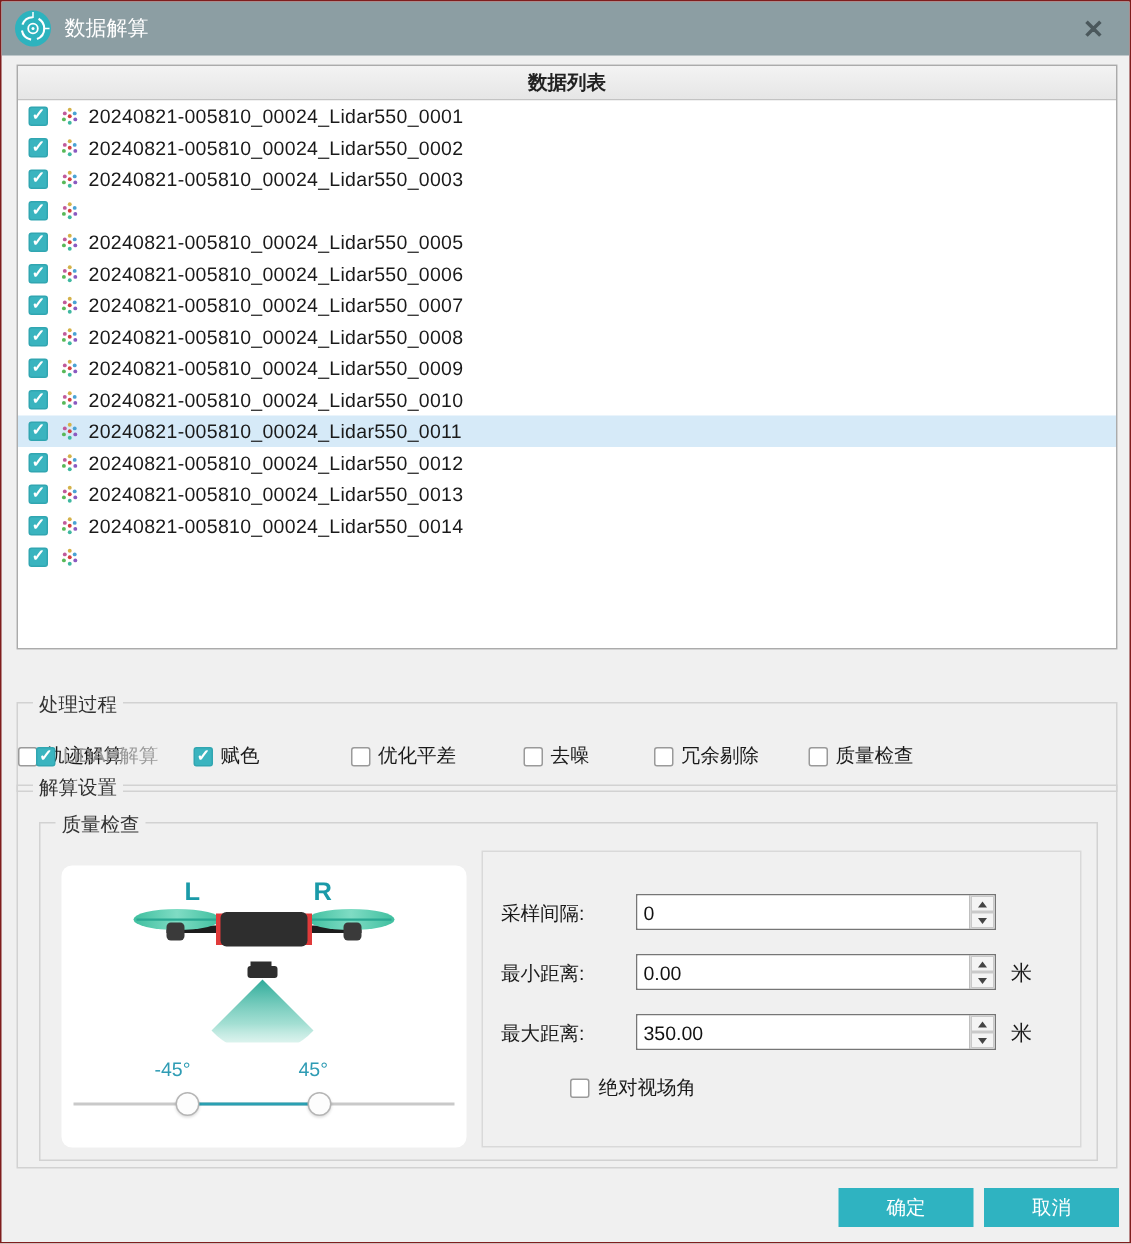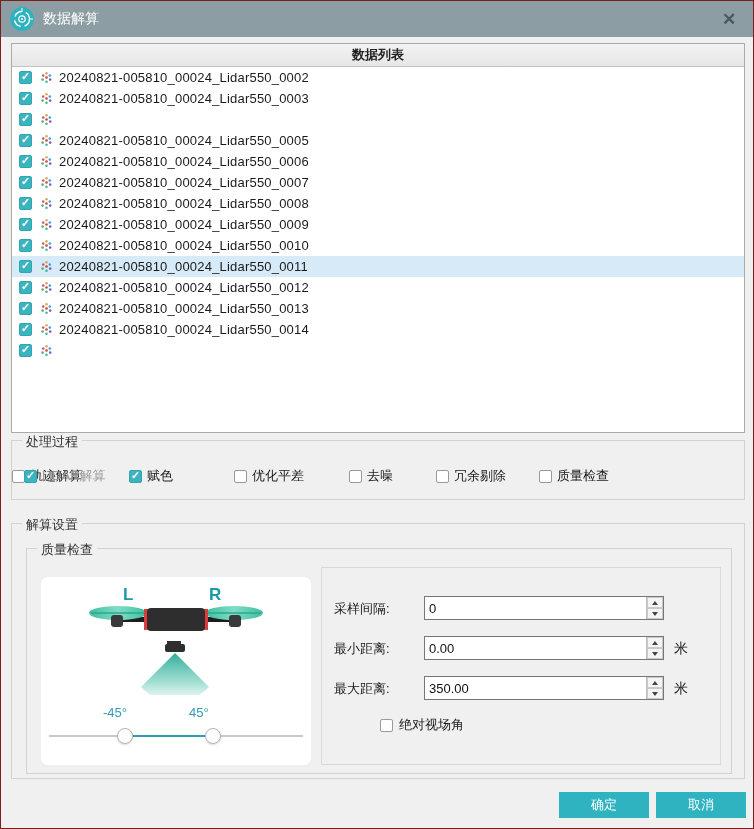--- a/index.html
+++ b/index.html
@@ -59,21 +59,21 @@
 
   
   .groupbox {
     position:absolute; border:1px solid #d2d2d2; background:transparent;
   }
   .groupbox > .group-label {
     position:absolute; top:-8px; left:10px; background:#f0f0f0;
     padding:0 4px; font-size:13px; color:#333;
   }
 
-  .proc-group { left:10px; top:439px; width:734px; height:60px; }
+  .proc-group { left:10px; top:467px; width:734px; height:60px; }
   .proc-item {
     position:absolute; top:26px; display:flex; align-items:center; gap:5px;
     font-size:13px; color:#1a1a1a; cursor:pointer;
   }
   .proc-item:nth-of-type(2){ left:12px; }
   .proc-item:nth-of-type(3){ left:117px; }
   .proc-item:nth-of-type(4){ left:222px; }
   .proc-item:nth-of-type(5){ left:321px;margin-left:16px; }
   .proc-item:nth-of-type(6){ left:424px; }
   .proc-item:nth-of-type(7){ left:527px; }
@@ -95,21 +95,21 @@
   .lr-label {
     position:absolute; top:8px; font-size:17px; font-weight:bold; color:#1a9aa8;
   }
   .lr-left { left:82px; }
   .lr-right { left:168px; }
   .illu-svg { position:absolute; left:0; top:26px; width:270px; height:92px; }
   .deg-label {
     position:absolute; top:128px; font-size:13px; color:#2f9cb4;
   }
   .deg-left { left:62px; }
-  .deg-right { left:148px; }
+  .deg-right { left:158px; }
   .slider { position:absolute; left:8px; top:150px; width:254px; height:18px; }
   .slider .track {
     position:absolute; left:0; right:0; top:8px; height:2px; background:#c9c9c9;
   }
   .slider .track-active {
     position:absolute; top:8px; height:2px; background:#2aa0b2;
   }
   .slider .handle {
     position:absolute; top:1px; width:16px; height:16px; border-radius:50%;
     background:#fdfdfd; border:1px solid #b5b5b5; box-shadow:0 1px 2px rgba(0,0,0,0.15);
@@ -171,20 +171,33 @@
       <circle cx="13" cy="13" r="1" fill="#ffffff"></circle>
       <path d="M13 2 L13 6 M24 13 L20 13" stroke="#ffffff" stroke-width="1" fill="none"></path>
     </svg>
     <span class="title-text">数据解算</span>
     <span class="close-btn">✕</span>
   </div>
 
   <div class="list-panel">
     <div class="list-header">数据列表</div>
     <div class="list-body" id="list-body">
+  <div class="list-row">
+    <span class="cb checked"></span>
+    <svg class="pc-icon" viewBox="0 0 13 13">
+      <circle cx="6.5" cy="2.2" r="1.3" fill="#d4b24a"></circle>
+      <circle cx="3.2" cy="4.6" r="1.3" fill="#c05a9a"></circle>
+      <circle cx="9.8" cy="4.6" r="1.3" fill="#4aa3d4"></circle>
+      <circle cx="6.5" cy="6.5" r="1.3" fill="#d43f3f"></circle>
+      <circle cx="2.6" cy="8.6" r="1.3" fill="#58b857"></circle>
+      <circle cx="10.2" cy="8.6" r="1.3" fill="#8a5ac0"></circle>
+      <circle cx="6.5" cy="10.8" r="1.3" fill="#3fb8a0"></circle>
+    </svg>
+    <span class="row-label">20240821-005810_00024_Lidar550_0001</span>
+  </div>
 
   <div class="list-row">
     <span class="cb checked"></span>
     <svg class="pc-icon" viewBox="0 0 13 13">
       <circle cx="6.5" cy="2.2" r="1.3" fill="#d4b24a"></circle>
       <circle cx="3.2" cy="4.6" r="1.3" fill="#c05a9a"></circle>
       <circle cx="9.8" cy="4.6" r="1.3" fill="#4aa3d4"></circle>
       <circle cx="6.5" cy="6.5" r="1.3" fill="#d43f3f"></circle>
       <circle cx="2.6" cy="8.6" r="1.3" fill="#58b857"></circle>
       <circle cx="10.2" cy="8.6" r="1.3" fill="#8a5ac0"></circle>

